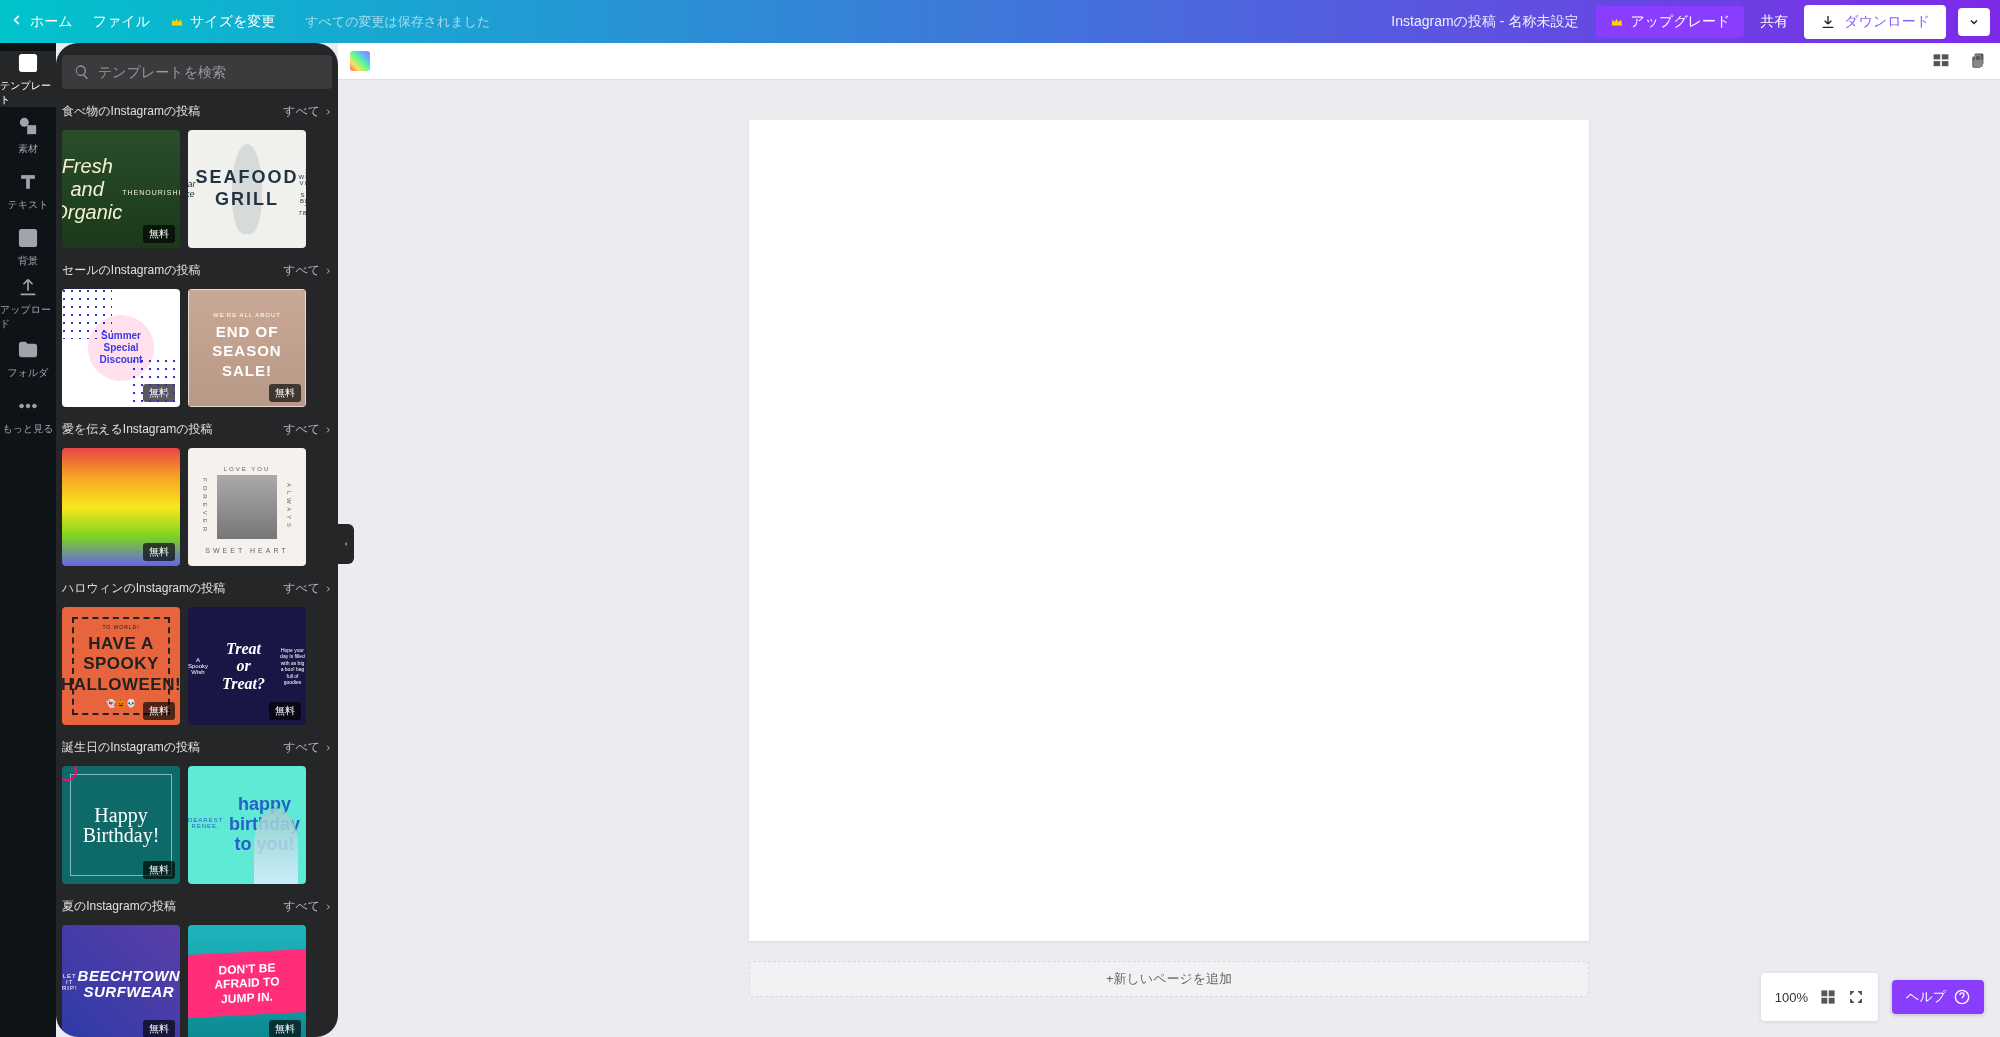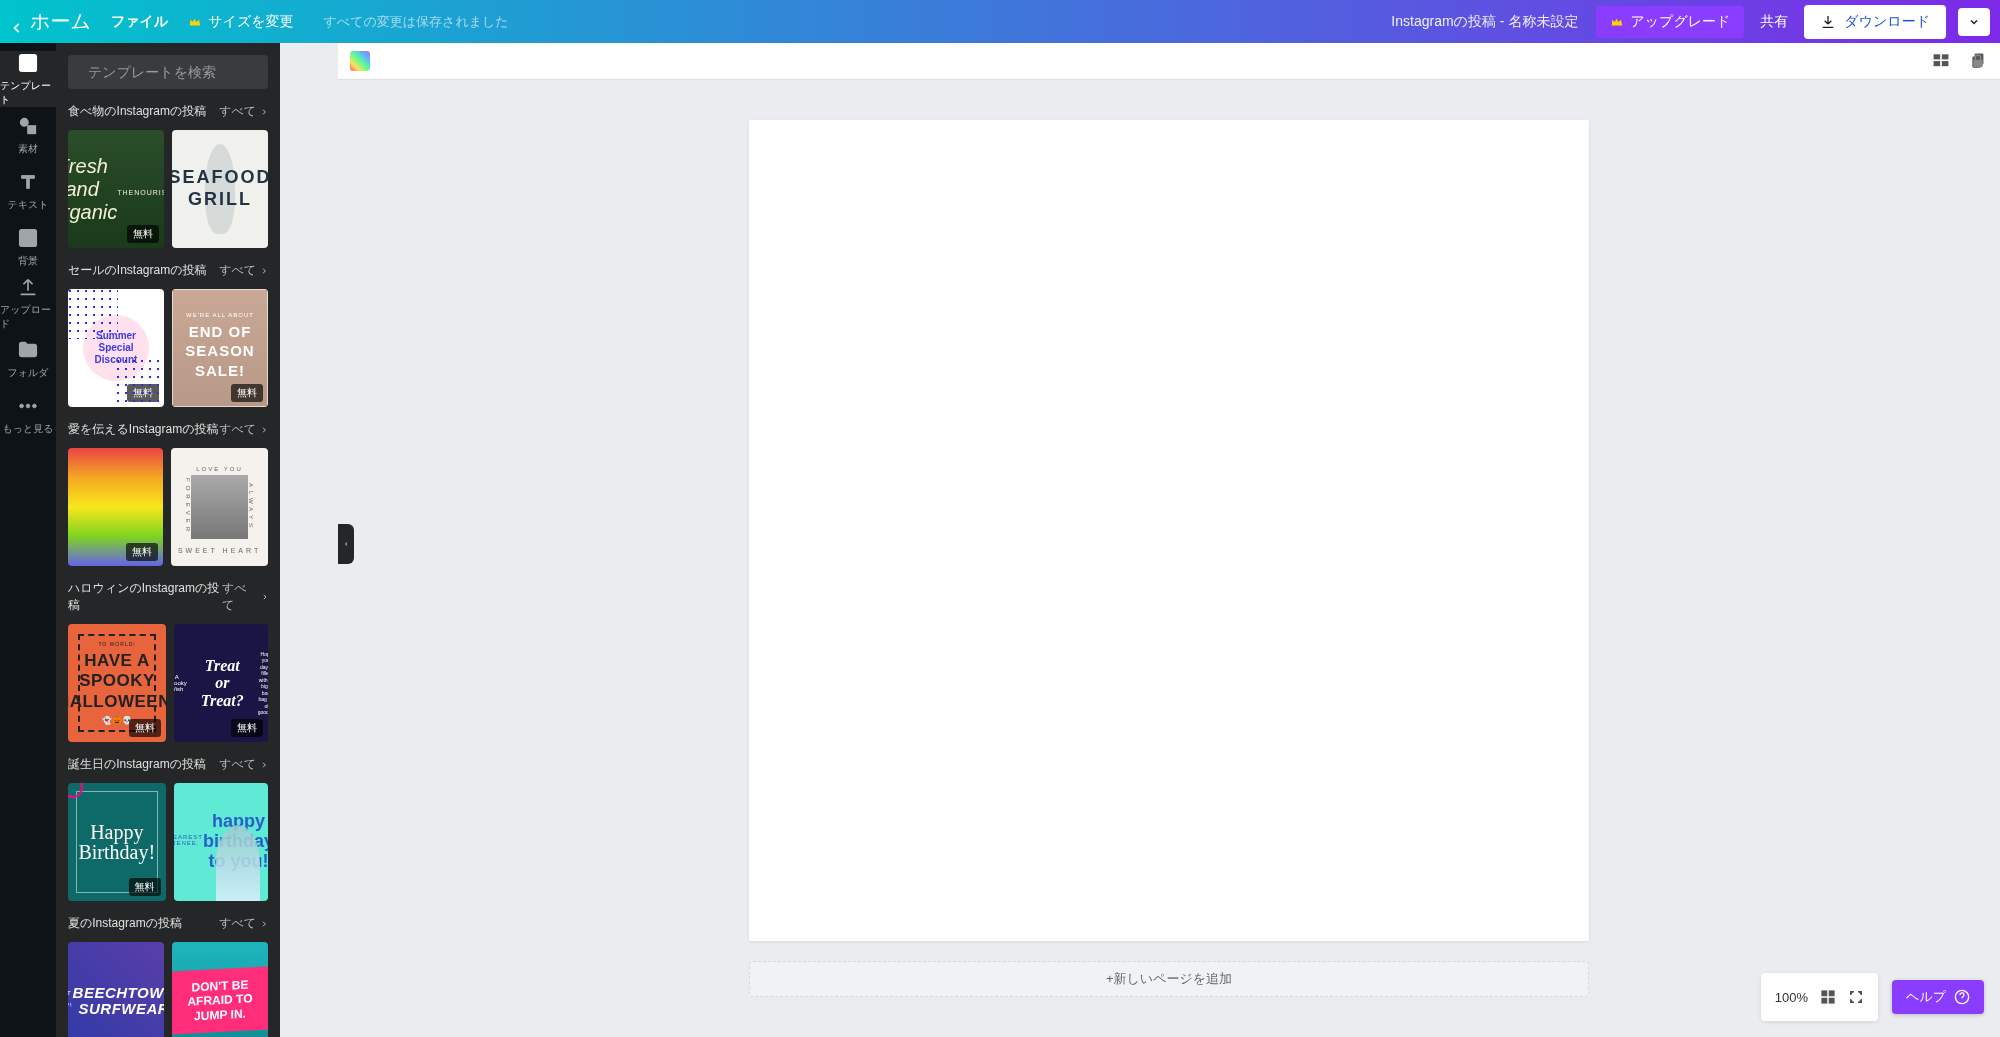--- a/index.html
+++ b/index.html
@@ -1,43 +1,43 @@
 <!DOCTYPE html>
 <html><head>
   <meta charset="utf-8">
   <style>
     * { margin: 0; padding: 0; box-sizing: border-box; font-family: -apple-system, BlinkMacSystemFont, "Segoe UI", "Helvetica Neue", Arial, sans-serif; }
     body { background: #ebecf0; width: 2000px; height: 1037px; overflow: hidden; position: relative; }
     
     
     .topbar { height: 43px; background: linear-gradient(90deg, #00c4cc 0%, #7d2ae8 100%); display: flex; align-items: center; padding: 0 10px; color: white; position: relative; }
     .topbar-left { display: flex; align-items: center; gap: 20px; }
-    .home-btn { display: flex; align-items: flex-end; gap: 6px; font-size: 20px; font-weight: 500; cursor: pointer; }
+    .home-btn { display: flex; align-items: flex-start; gap: 6px; font-size: 14px; font-weight: 500; cursor: pointer; }
     .back-arrow { width: 14px; height: 14px; }
-    .top-item { font-size: 14px; font-weight: 700; cursor: pointer; }
+    .top-item { font-size: 14px; font-weight: 400; cursor: pointer; }
     .resize-btn { display: flex; align-items: center; gap: 6px; font-size: 14px; font-weight: 500; cursor: pointer; }
     .crown-mini { width: 14px; height: 14px; fill: #ffd200; }
     .save-status { font-size: 13px; color: rgba(255,255,255,0.6); margin-left: 10px; }
     .topbar-right { display: flex; align-items: center; gap: 12px; margin-left: auto; }
     .doc-title { font-size: 14px; color: rgba(255,255,255,0.9); margin-right: 6px; }
     .upgrade-btn { background: #8b3dff; padding: 7px 14px; border-radius: 4px; font-size: 14px; font-weight: 500; display: flex; align-items: center; gap: 6px; cursor: pointer; }
     .share-btn { font-size: 14px; font-weight: 500; cursor: pointer; padding: 0 4px;}
-    .download-btn { background: white; color: #1d4ed8; padding: 8px 16px; border-radius: 4px; font-size: 14px; font-weight: 500; display: flex; align-items: center; gap: 8px; cursor: pointer; }
+    .download-btn { background: white; color: #8b5cf6; padding: 8px 16px; border-radius: 4px; font-size: 14px; font-weight: 500; display: flex; align-items: center; gap: 8px; cursor: pointer; }
     .download-icon { width: 16px; height: 16px; }
     .dropdown-btn { background: white; color: #222; padding: 8px 10px; border-radius: 4px; cursor: pointer; display:flex; align-items:center; }
     
     
     .icon-sidebar { position: absolute; left: 0; top: 43px; width: 56px; bottom: 0; background: #0e1318; display: flex; flex-direction: column; align-items: center; padding-top: 8px; color: #a0a4ab; z-index: 10; }
     .nav-item { width: 56px; height: 56px; display: flex; flex-direction: column; align-items: center; justify-content: center; gap: 4px; cursor: pointer; font-size: 10px; }
     .nav-item.active { background: #252627; color: white; }
     .nav-icon { width: 24px; height: 24px; display: flex; align-items: center; justify-content: center; }
     .nav-icon svg { width: 22px; height: 22px; fill: currentColor; stroke: currentColor; }
     
     
-    .content-panel { position: absolute; left: 56px; top: 43px; width: 224px; bottom: 0; background: #252627; padding: 12px 12px; overflow-y: auto; color: white; }
+    .content-panel { position: absolute; left: 56px; top: 43px; width: 282px; bottom: 0; background: #252627; padding: 12px 6px; overflow-y: auto; color: white; border-radius: 22px; }
     .search-box { background: #3a3b3c; border-radius: 4px; height: 34px; display: flex; align-items: center; padding: 0 12px; gap: 8px; margin-bottom: 14px; }
     .search-icon { width: 16px; height: 16px; fill: #989a9e; }
     .search-input { background: none; border: none; outline: none; color: white; font-size: 14px; flex: 1; }
     .search-input::placeholder { color: #989a9e; }
     
     .category { margin-bottom: 14px; }
     .cat-header { display: flex; justify-content: space-between; align-items: center; margin-bottom: 10px; }
     .cat-title { font-size: 12px; color: #e0e0e0; font-weight: 400; }
     .see-all { font-size: 12px; color: #b8bbc0; display: flex; align-items: center; gap: 4px; cursor: pointer; }
     .chev { width: 8px; height: 8px; }

